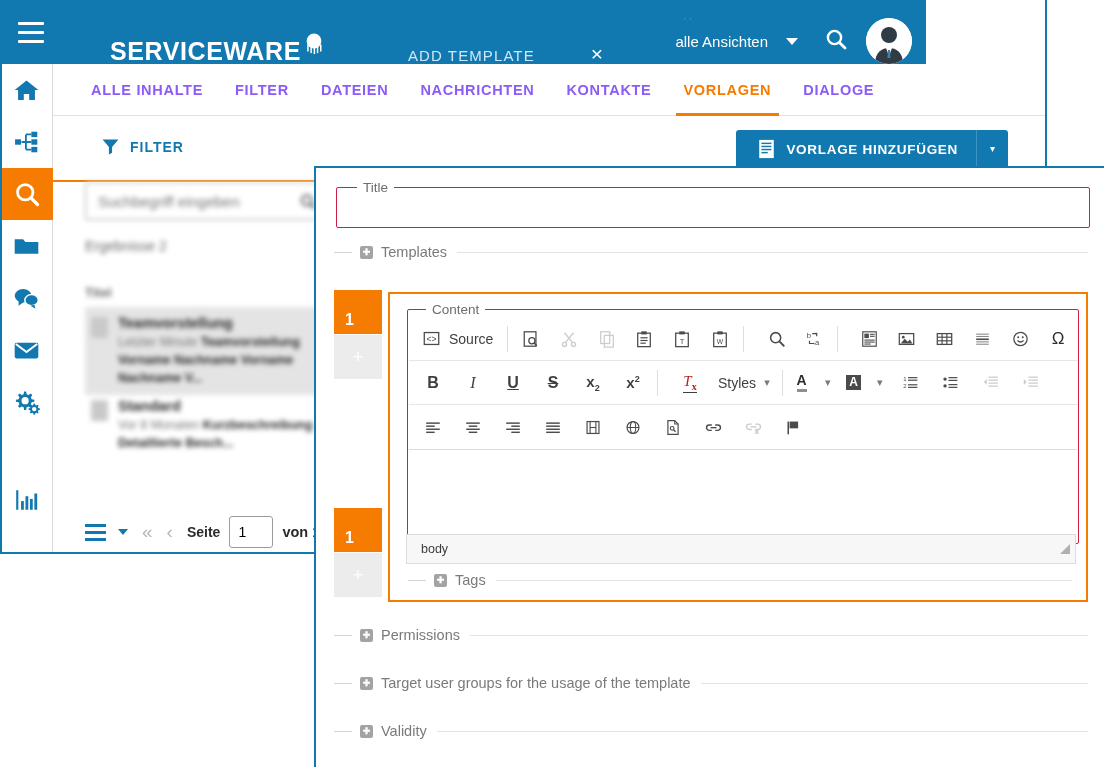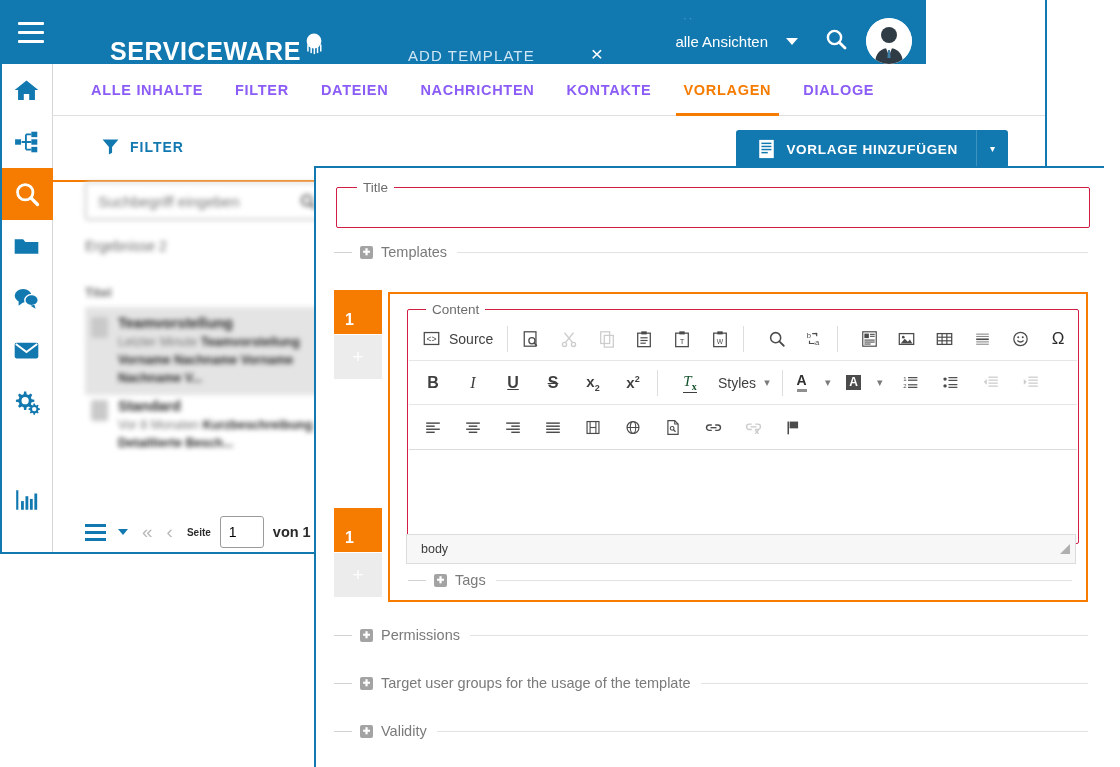--- a/index.html
+++ b/index.html
@@ -85,21 +85,21 @@
   .res-title{ font-size:14.5px; font-weight:bold; color:#2a2a2a; }
   .res-sub{ font-size:12.5px; color:#767676; line-height:1.45; margin-top:2px;}
   .res-sub b{ color:#2a2a2a; }
 
   
   .pager{ position:absolute; left:53px; top:512px; width:290px; height:40px; display:flex; align-items:center; padding-left:32px;}
   .pg-lines{ display:flex;flex-direction:column;cursor:pointer;}
   .pg-lines span{ display:block;width:21px;height:3px;background:#1279b0;margin:2px 0;}
   .pg-caret{ width:0;height:0;border-left:5px solid transparent;border-right:5px solid transparent;border-top:6px solid #1279b0; margin-left:12px;cursor:pointer;}
   .pg-nav{ color:#b8b8b8; font-size:19px; margin-left:14px; cursor:pointer;}
-  .pg-text{ font-size:10px; font-weight:bold; color:#2b2b2b; margin-left:14px;}
+  .pg-text{ font-size:14px; font-weight:bold; color:#2b2b2b; margin-left:14px;}
   .pg-input{ width:44px;height:32px;border:1px solid #9b9b9b;border-radius:3px;margin-left:9px;font-size:14px;padding-left:8px;outline:none;font-family:"Liberation Sans",sans-serif;}
   .pg-of{ font-size:14.5px; font-weight:bold; color:#2b2b2b; margin-left:9px;}
 
   
   .app-bottom{ position:absolute; left:0; top:552px; width:1047px; height:2px; background:#1279b0;}
   .app-left-edge{ position:absolute; left:0; top:64px; width:2px; height:490px; background:#1279b0;}
   .app-right-edge{ position:absolute; left:1045px; top:0; width:2px; height:554px; background:#1279b0;}
 
   
   .dialog{
@@ -534,21 +534,21 @@
               <div class="ck-btn ck-txtbtn" style="text-decoration:underline;">U</div>
               <div class="ck-btn ck-txtbtn" style="text-decoration:line-through;">S</div>
               <div class="ck-btn">
                 <span style="font-size:15px;font-weight:bold;color:#3f3f3f">x<sub style="font-size:9px">2</sub></span>
               </div>
               <div class="ck-btn">
                 <span style="font-size:15px;font-weight:bold;color:#3f3f3f">x<sup style="font-size:9px">2</sup></span>
               </div>
               <div class="ck-sep"></div>
               <div class="ck-btn" style="margin-left:8px">
-                <span style="font-size:15px;color:#14532d;font-family:'Liberation Serif',serif;font-style:italic;border-bottom:1.5px solid #3f3f3f;">T<sub style="font-size:10px;font-style:normal;font-weight:bold">x</sub></span>
+                <span style="font-size:15px;color:#b91c1c;font-family:'Liberation Serif',serif;font-style:italic;border-bottom:1.5px solid #3f3f3f;">T<sub style="font-size:10px;font-style:normal;font-weight:bold">x</sub></span>
               </div>
               <div class="ck-styles">
                 <span>Styles</span>
                 <span class="ck-drop">▾</span>
               </div>
               <div class="ck-sep"></div>
               <div class="ck-btn" style="width:30px">
                 <span style="font-size:14px;font-weight:bold;color:#2e2e2e;border-bottom:3px solid #8f8f8f;line-height:1.1">A</span>
               </div>
               <div class="ck-btn" style="width:22px">

